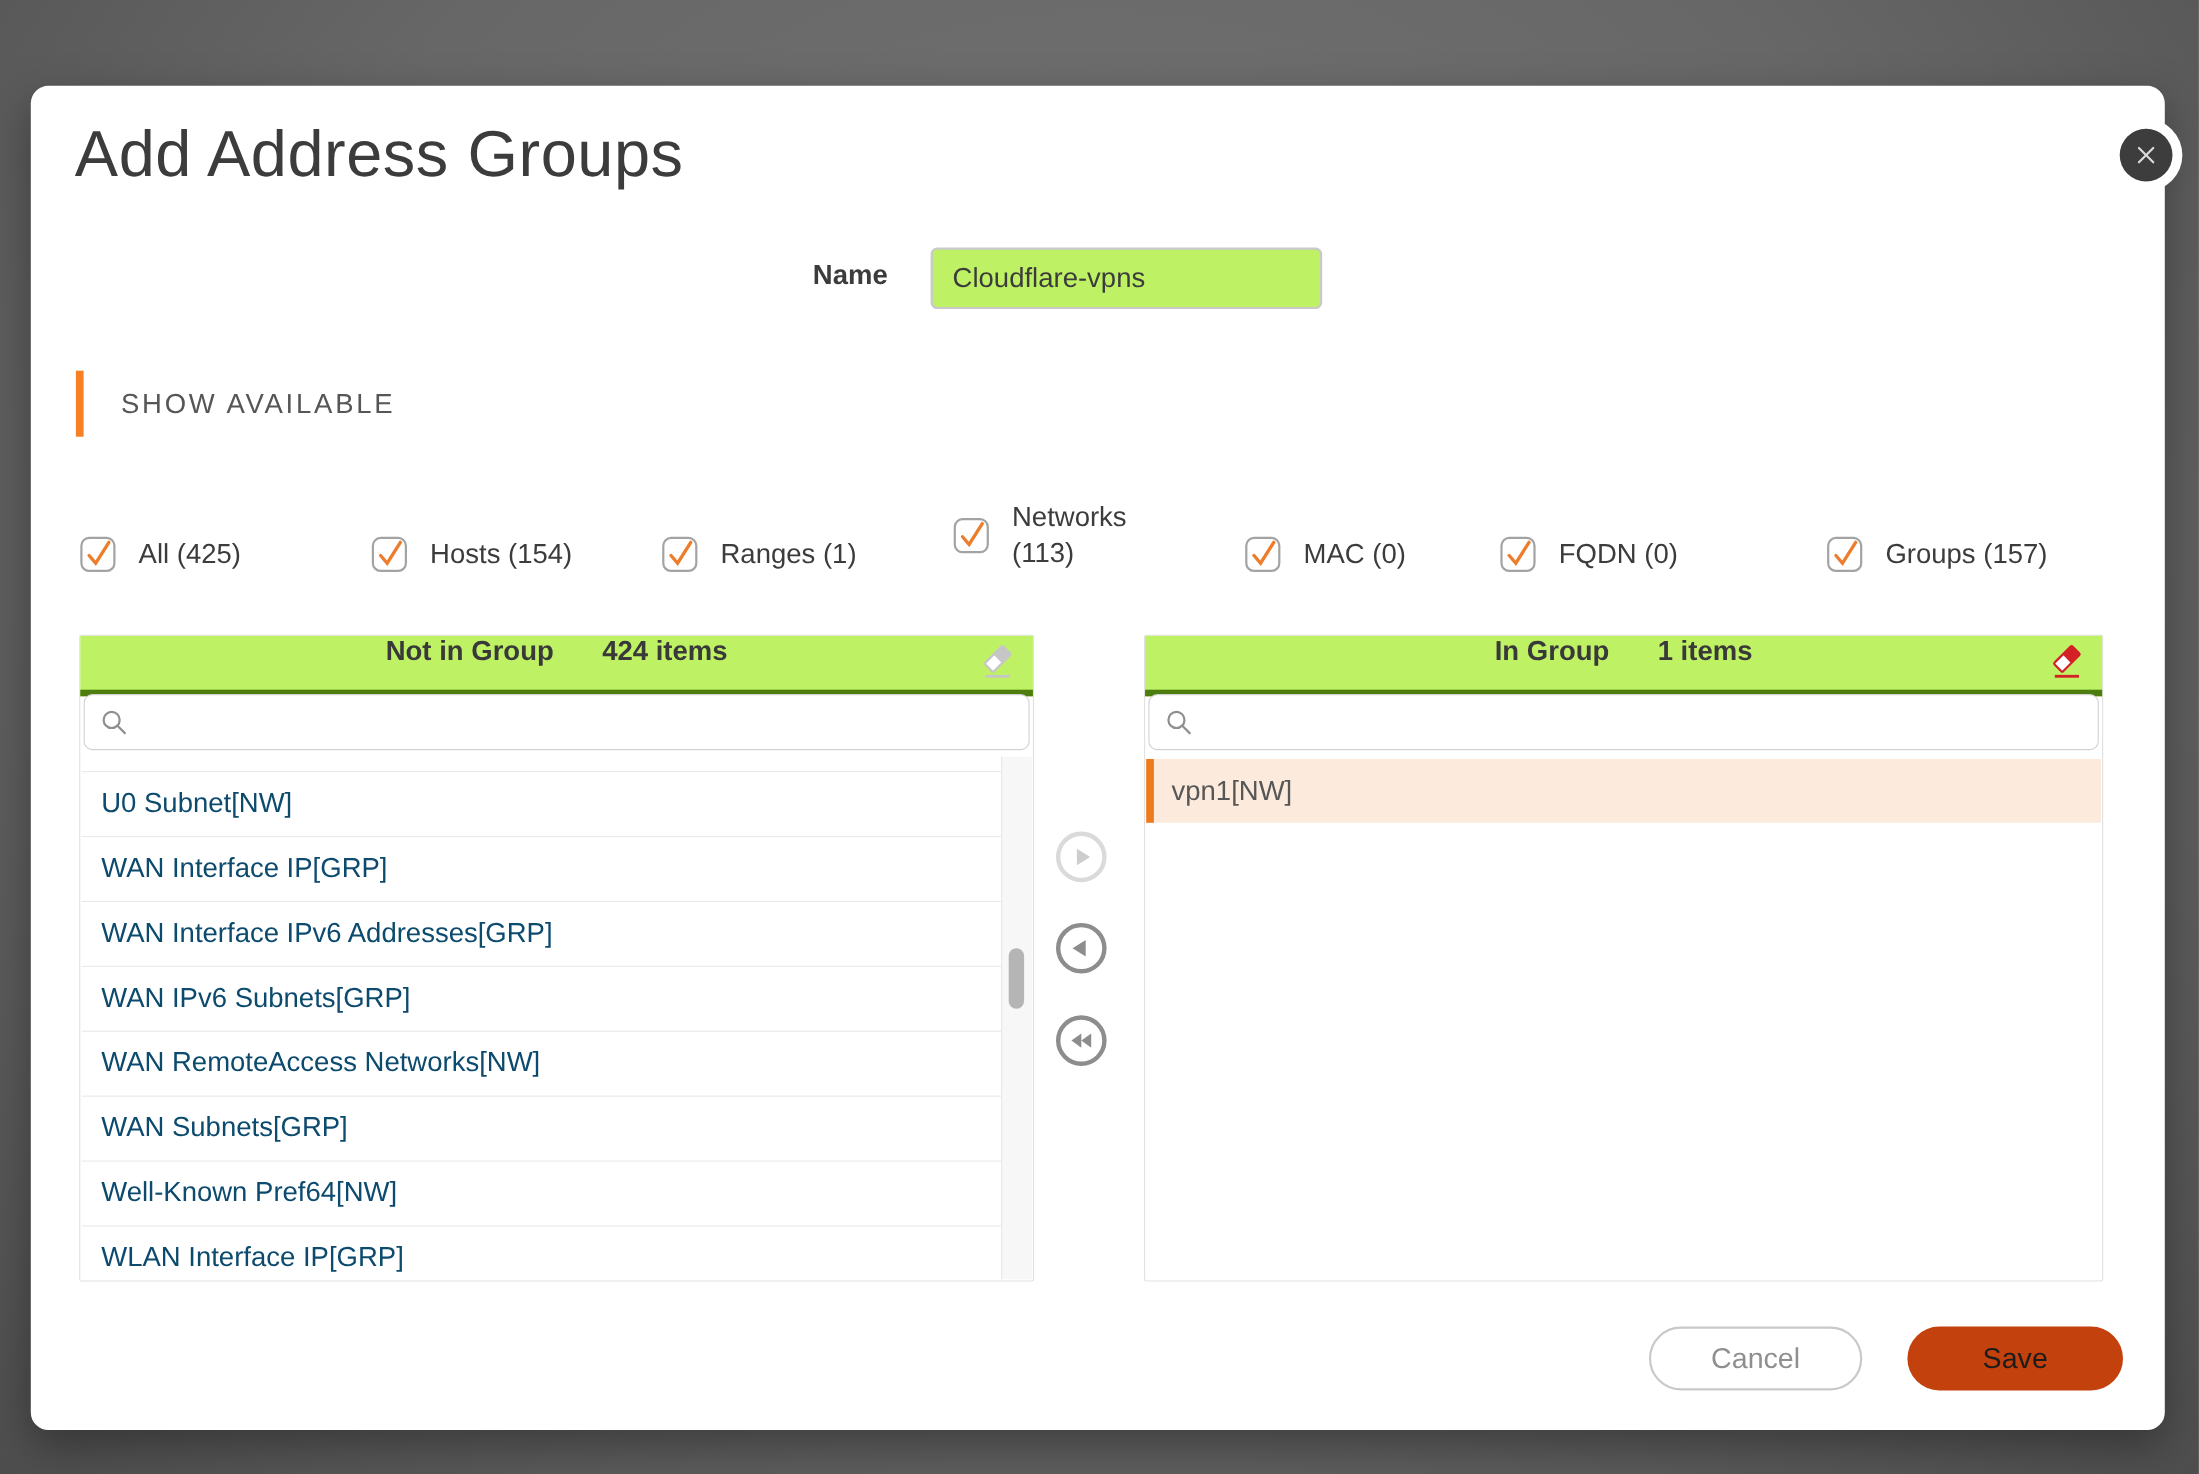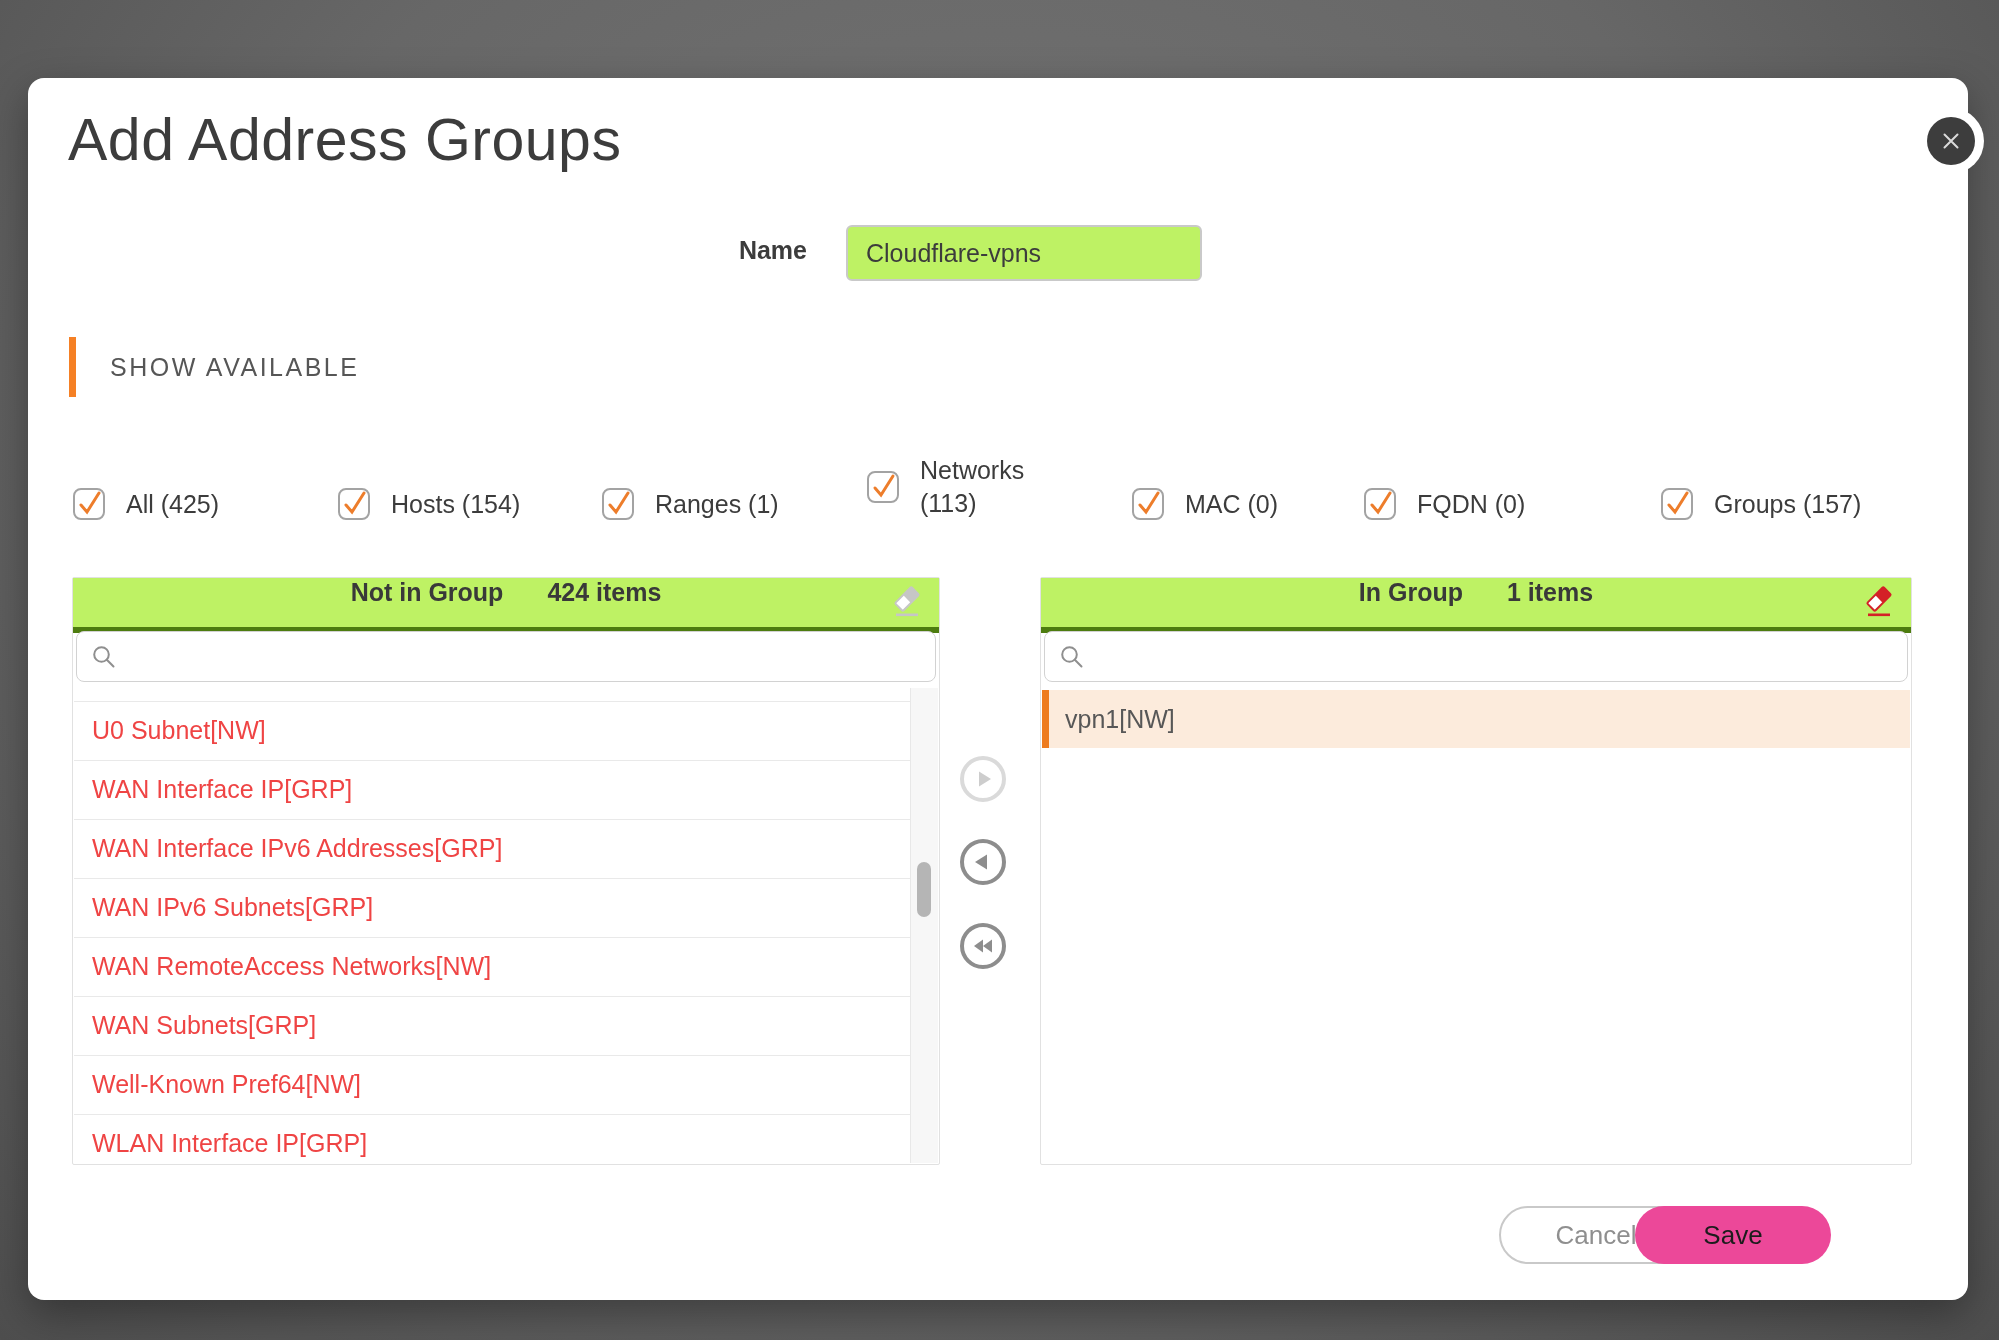--- a/index.html
+++ b/index.html
@@ -75,21 +75,21 @@
     display:flex;align-items:center;padding:0 14px;gap:10px;
   }
   .panel-search input{
     border:none;outline:none;flex:1;font-size:24px;font-family:inherit;color:#3c3c3c;background:transparent;
   }
   .list{
     position:absolute;left:1px;top:110px;right:29px;bottom:1px;overflow:hidden;padding-top:13px;
   }
   .list-item{
     height:58px;line-height:57px;border-top:1px solid #e9e9e9;
-    padding-left:18px;font-size:25px;color:#ef4444;white-space:nowrap;cursor:pointer;
+    padding-left:18px;font-size:25px;color:#0c4a6e;white-space:nowrap;cursor:pointer;
   }
   .scroll-track{
     position:absolute;right:1px;top:110px;width:27px;bottom:1px;
     background:#f7f7f7;border-left:1px solid #e8e8e8;
   }
   .scroll-thumb{
     position:absolute;left:6px;top:174px;width:14px;height:55px;border-radius:7px;background:#b5b5b5;cursor:grab;
   }
   .selected-list{position:absolute;left:1px;right:1px;top:112px;}
   .selected-item{
@@ -105,21 +105,21 @@
   .xfer.enabled{border:4px solid #8d8d8d;}
   .xfer-right{top:678px;}
   .xfer-left{top:761px;}
   .xfer-dleft{top:845px;}
   
   .btn{
     position:absolute;top:1128px;height:58px;border-radius:29px;font-size:26px;
     font-family:inherit;cursor:pointer;box-sizing:border-box;
   }
   .btn-cancel{left:1471px;width:194px;background:#fff;border:2px solid #c9c9c9;color:#8f8f8f;}
-  .btn-save{left:1607px;width:196px;background:#ec4899;border:none;color:#1c1c1c;}
+  .btn-save{left:1706px;width:196px;background:#c2410c;border:none;color:#1c1c1c;}
 </style>
 </head>
 <body>
 
 <div class="backdrop">
   <div class="modal">
 
     <h1 class="dlg-title">Add Address Groups</h1>
 
     <button class="close-btn">

